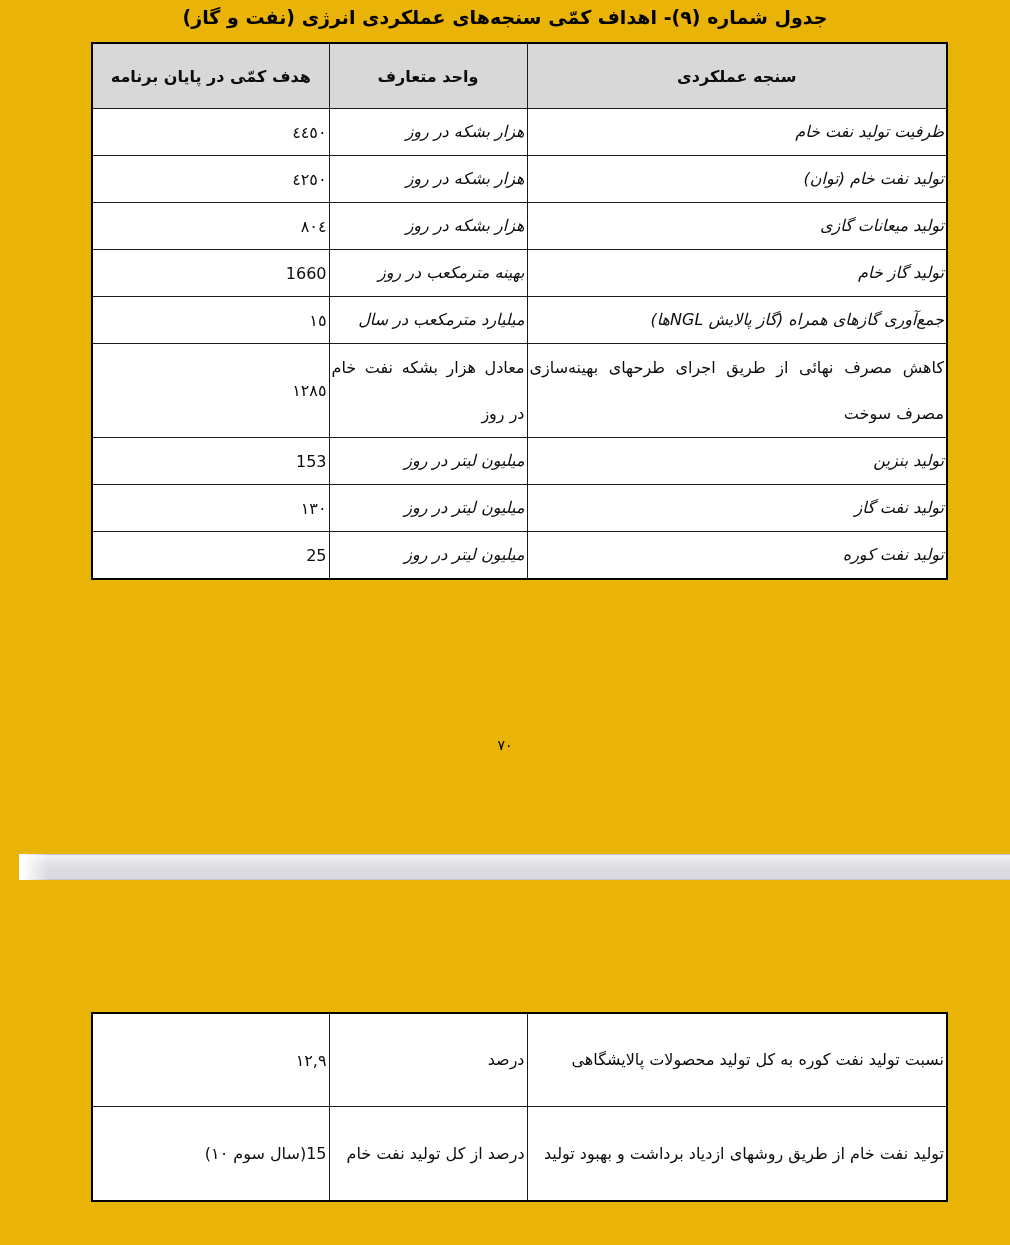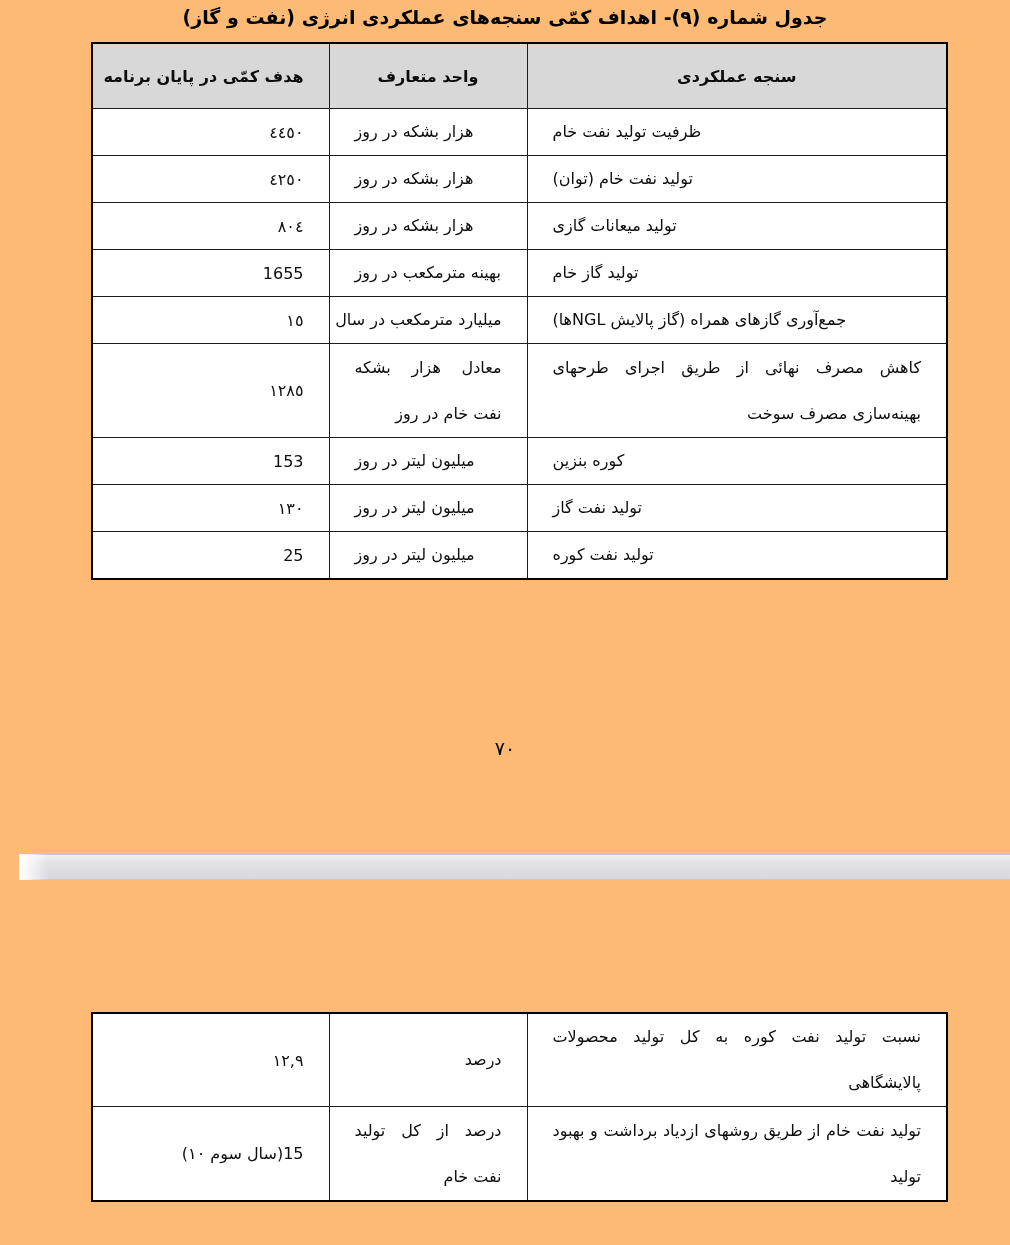--- a/index.html
+++ b/index.html
@@ -1,19 +1,19 @@
 <!DOCTYPE html>
 <html lang="fa" dir="rtl"><head>
 <meta charset="utf-8">
 <style>
   html,body{margin:0;padding:0;background:#ffffff;}
   .page{
     position:relative;
     width:1010px;height:1245px;
-    background:#fdba74;
+    background:#eab308;
     font-family:"DejaVu Sans",sans-serif;
     color:#111;
     direction:rtl;
     overflow:hidden;
   }
   .doc-title{
     position:absolute;top:6px;left:0;right:0;
     text-align:center;
     font-size:19px;font-weight:bold;color:#000;
   }
@@ -25,45 +25,45 @@
     direction:rtl;
     background:#fff;
   }
   #table1{top:42px;right:62px;}
   #table2{top:1012px;right:62px;}
   table.doc-table th, table.doc-table td{
     border:1.5px solid #1c1c1c;
     vertical-align:middle;
     font-size:16px;
     color:#0d0d0d;
-    padding:0 25px;
+    padding:0 2px;
     overflow:hidden;
   }
   table.doc-table{border:2px solid #000;}
   th{
     background:#d8d8d8;
     font-weight:bold;
     font-size:17px;
     text-align:center;
     height:64px;
     white-space:nowrap;
   }
   td.metric{text-align:justify;text-align-last:auto;line-height:46px;}
   td.unit{text-align:justify;line-height:46px;padding:0 5px;font-size:15.5px;}
   td.target{font-size:16px;white-space:nowrap;}
-  td.one{white-space:nowrap;text-align:left;}
+  td.one{white-space:nowrap;text-align:right;font-style:italic;}
   tr.r48 td{height:45px;}
   tr.r96 td{height:93px;}
   tr.r98 td{height:95px;}
   tr.b96 td{height:92px;}
   tr.b97 td{height:93px;}
   .page-number{
     position:absolute;top:737px;left:0;right:0;
     text-align:center;
-    font-size:19px;color:#000;
+    font-size:14px;color:#000;
   }
   .page-separator{
     position:absolute;top:854px;right:0;
     width:991px;height:24px;
     background:linear-gradient(#f2f2f5 0%,#e3e3e8 30%,#dadae0 70%,#d9d9df 100%);
     border-top:1px solid #c3c3cb;
     border-bottom:1px solid #c6c6ce;
     border-radius:0 0 0 0;
   }
   .page-separator::after{
@@ -104,34 +104,34 @@
         <td class="target">٤٢٥٠</td>
       </tr>
       <tr class="r48">
         <td class="metric one">تولید میعانات گازی</td>
         <td class="unit one">هزار بشکه در روز</td>
         <td class="target">٨٠٤</td>
       </tr>
       <tr class="r48">
         <td class="metric one">تولید گاز خام</td>
         <td class="unit one">بهینه مترمکعب در روز</td>
-        <td class="target">1655</td>
+        <td class="target">1660</td>
       </tr>
       <tr class="r48">
         <td class="metric one">جمع‌آوری گازهای همراه (گاز پالایش NGLها)</td>
         <td class="unit one">میلیارد مترمکعب در سال</td>
         <td class="target">١٥</td>
       </tr>
       <tr class="r96">
         <td class="metric">کاهش مصرف نهائی از طریق اجرای طرحهای بهینه‌سازی مصرف سوخت</td>
         <td class="unit">معادل هزار بشکه نفت خام در روز</td>
         <td class="target">١٢٨٥</td>
       </tr>
       <tr class="r48">
-        <td class="metric one">کوره بنزین</td>
+        <td class="metric one">تولید بنزین</td>
         <td class="unit one">میلیون لیتر در روز</td>
         <td class="target">153</td>
       </tr>
       <tr class="r48">
         <td class="metric one">تولید نفت گاز</td>
         <td class="unit one">میلیون لیتر در روز</td>
         <td class="target">١٣٠</td>
       </tr>
       <tr class="r48">
         <td class="metric one">تولید نفت کوره</td>

